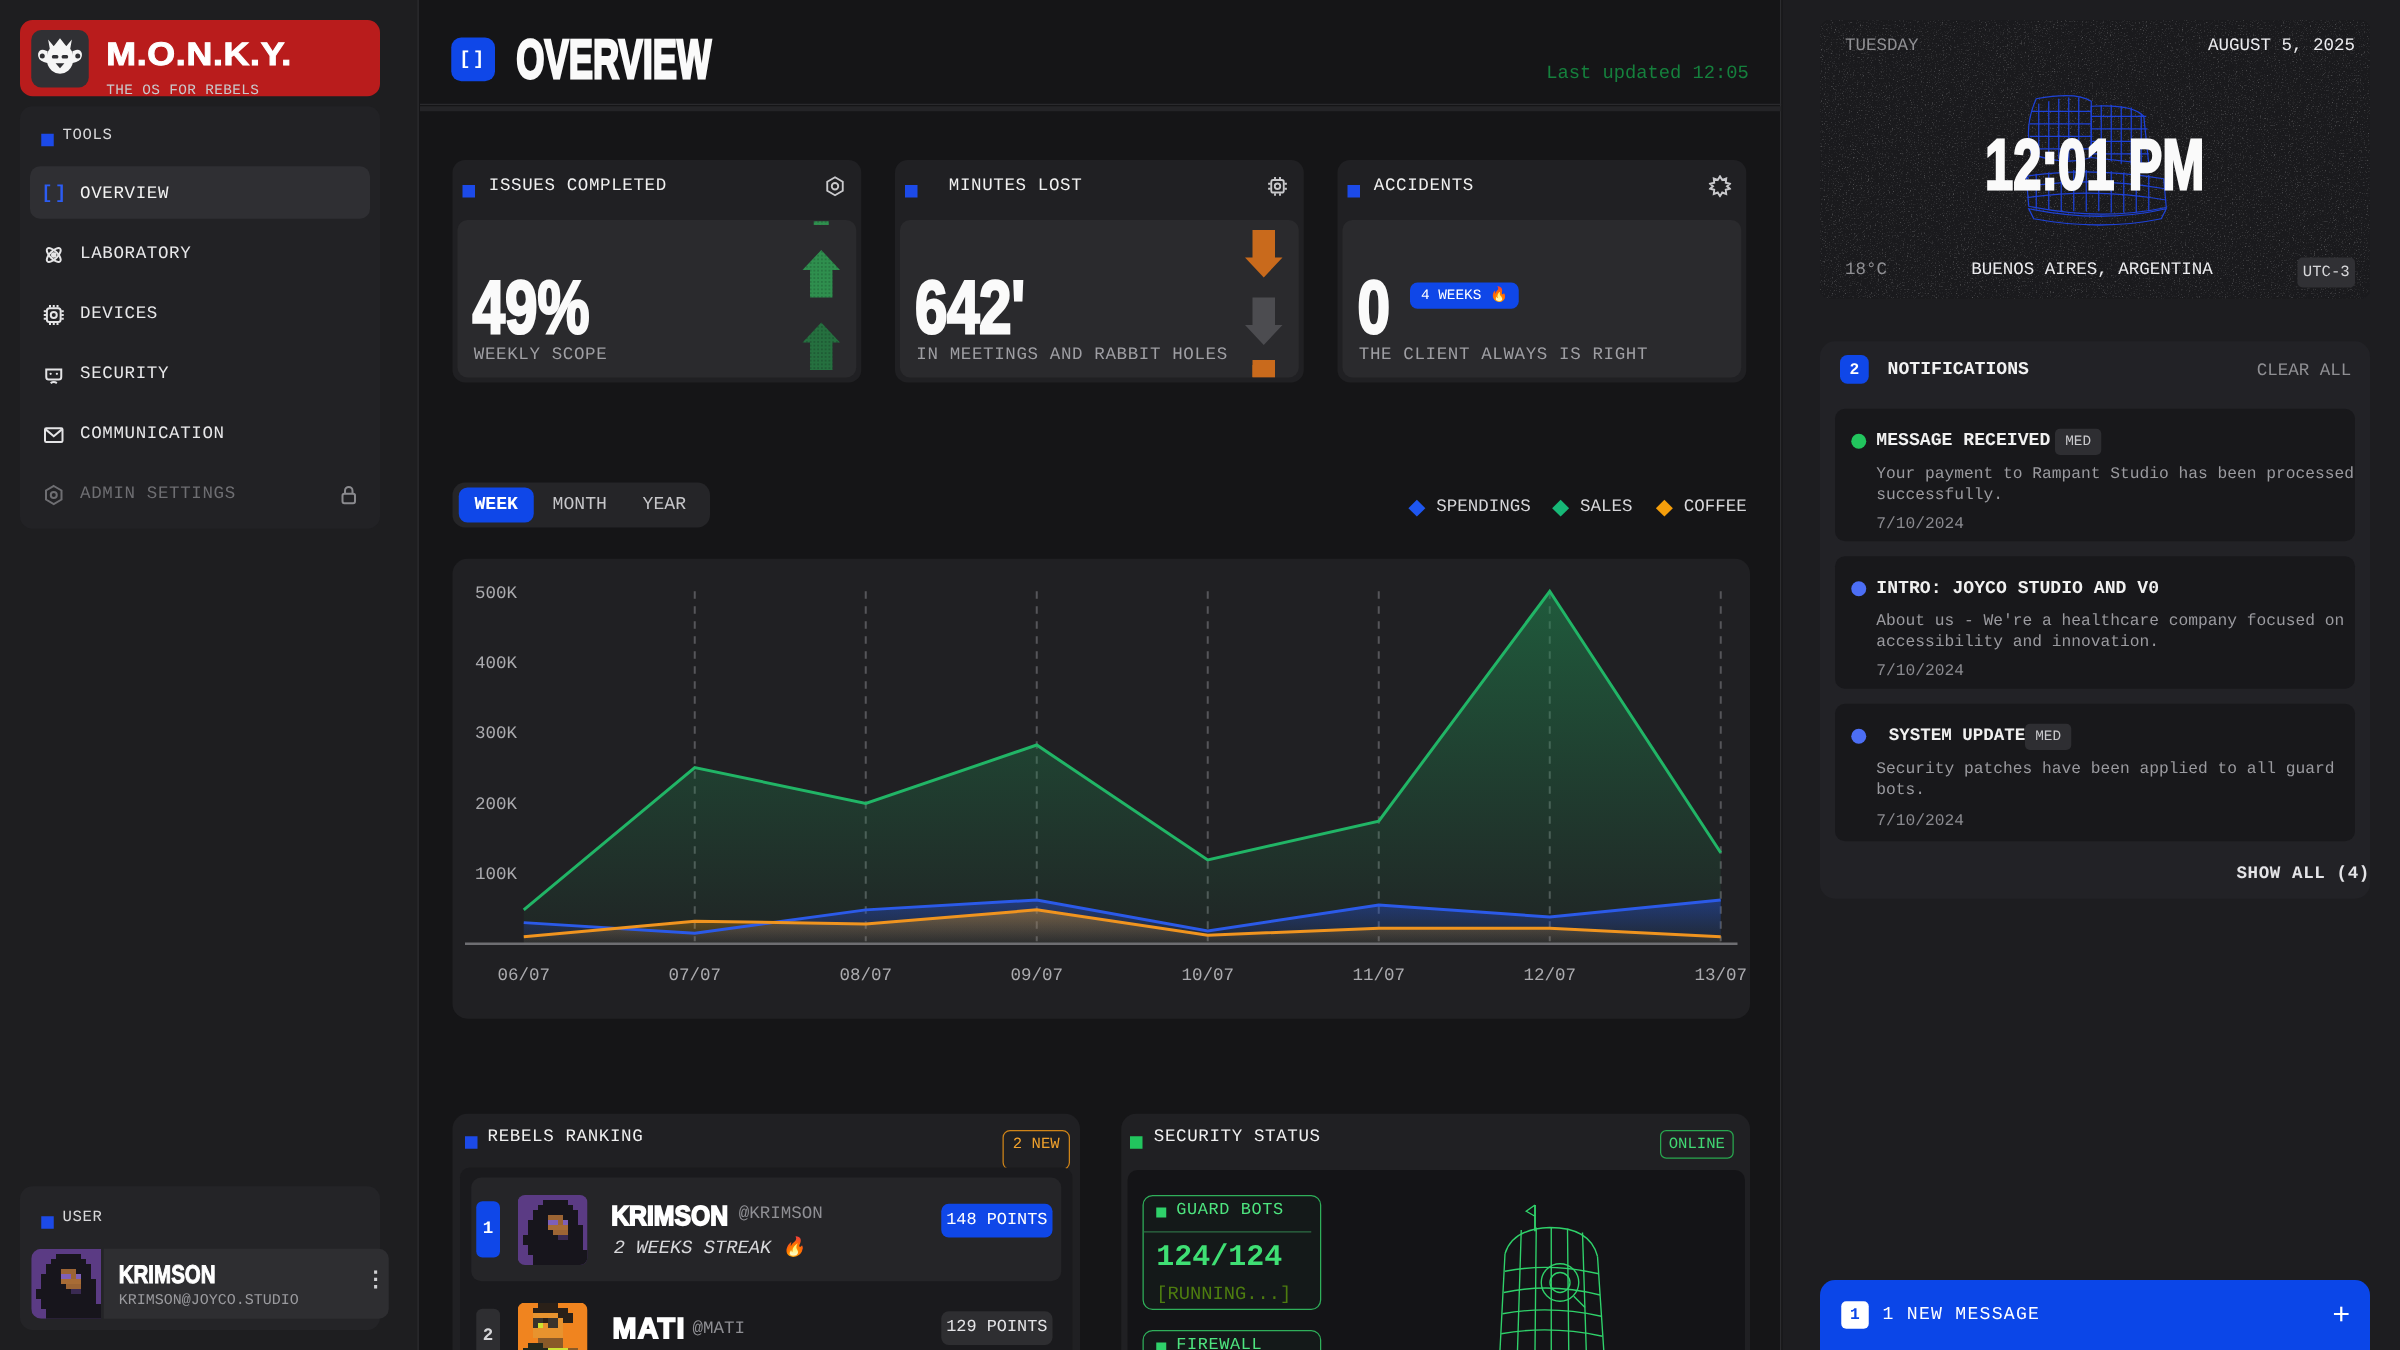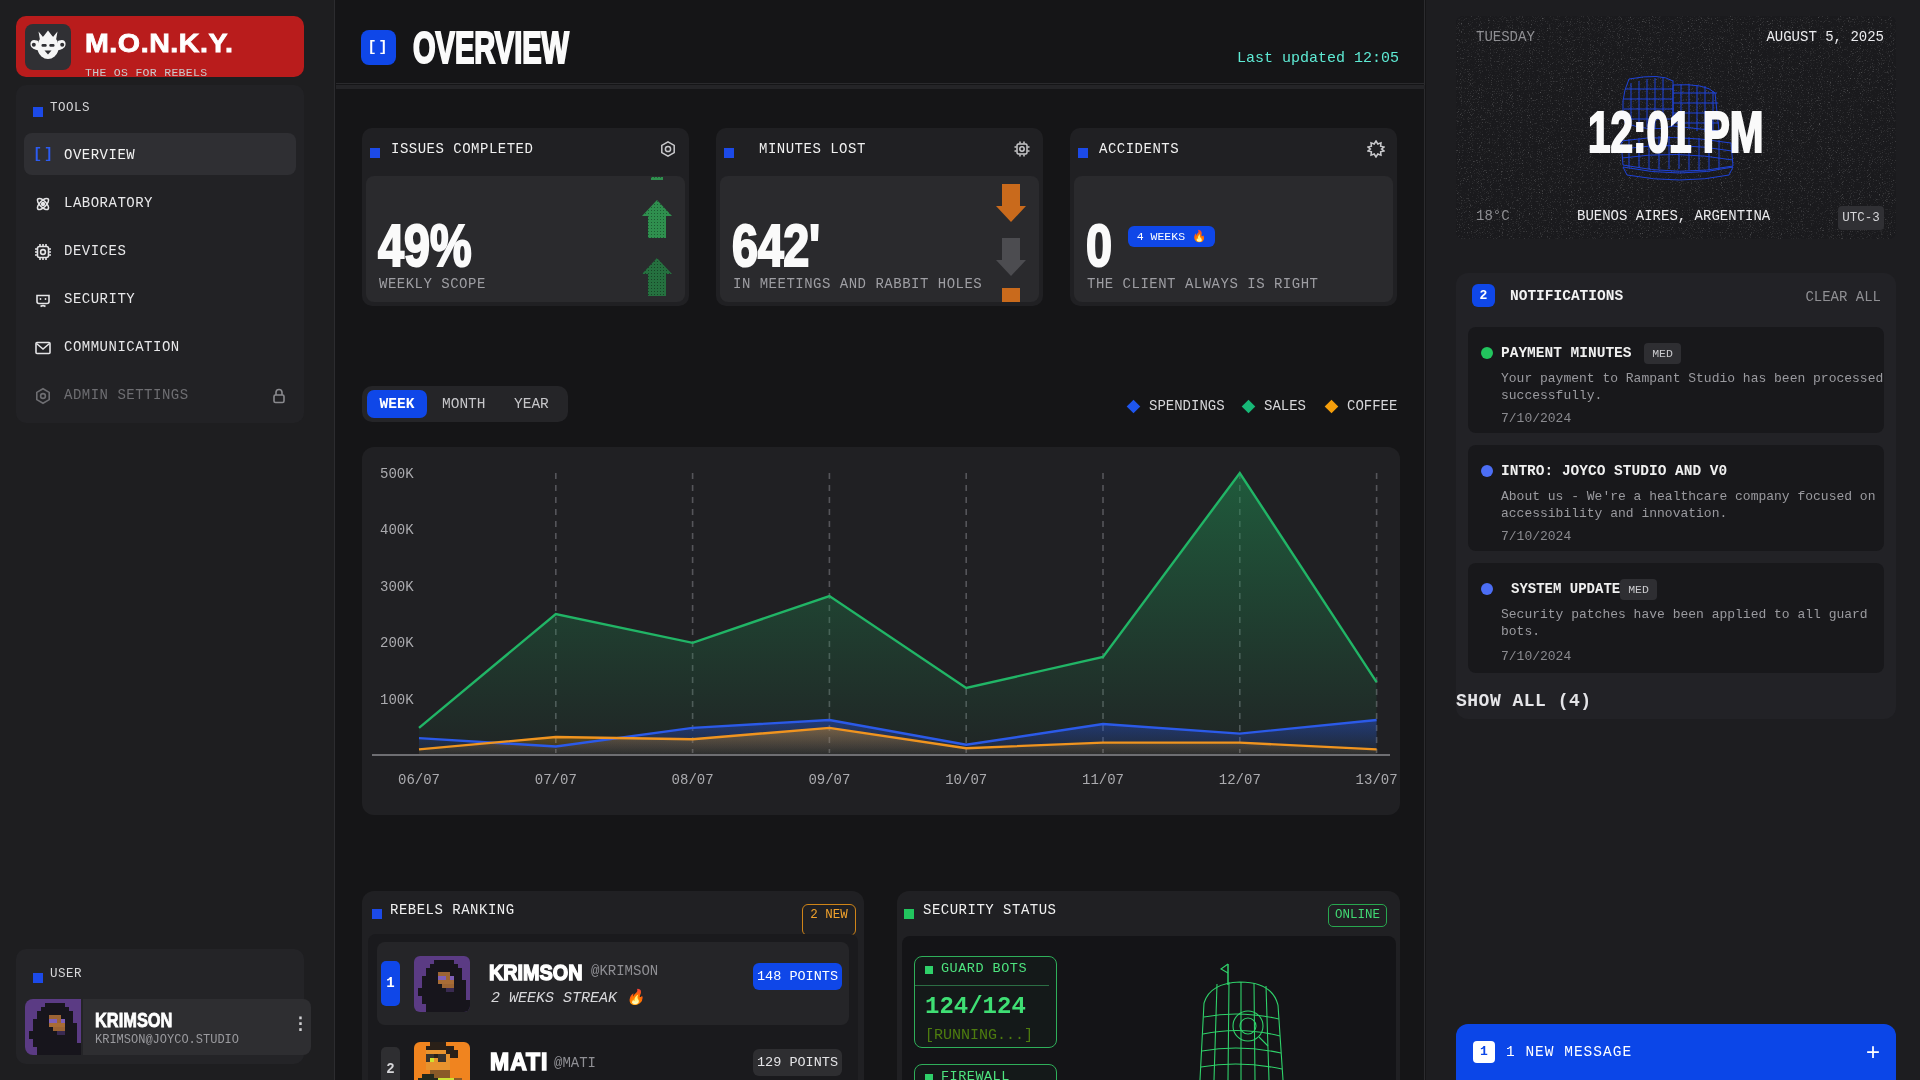--- a/index.html
+++ b/index.html
@@ -126,21 +126,21 @@
 </div>
 
 <div class="abs" id="main" style="left:336px;top:0;width:1089px;height:1080px;background:#151517;border-right:1px solid #2c2c2f;">
 
   <div class="abs" style="left:0;top:0;width:1089px;height:84px;border-bottom:1px solid #2a2a2d;"></div>
   <div class="abs" style="left:0;top:85px;width:1089px;height:4px;background:#242427;"></div>
   <div class="abs" style="left:25px;top:30px;width:35px;height:35px;background:#0f47e8;border-radius:8px;text-align:center;">
     <span style="font-size:15px;font-weight:bold;color:#fff;line-height:35px;letter-spacing:2px;">[]</span>
   </div>
   <div class="abs st3" style="left:77px;top:23px;font-size:44px;color:#fafafa;font-family:'Liberation Sans',sans-serif;font-weight:bold;display:inline-block;transform:scaleX(0.66);transform-origin:left top;letter-spacing:0;">OVERVIEW</div>
-  <div class="abs" style="right:25px;top:50px;font-size:15px;color:#5eead4;">Last updated 12:05</div>
+  <div class="abs" style="right:25px;top:50px;font-size:15px;color:#15803d;">Last updated 12:05</div>
 
   <div class="abs" style="left:26px;top:128px;width:327px;height:178px;background:#202023;border-radius:10px;">
     <div class="abs sq" style="left:8px;top:20px;"></div>
     <div class="abs" style="left:29px;top:13px;font-size:14px;color:#f0f0f0;letter-spacing:0.5px;">ISSUES COMPLETED</div>
     <svg class="abs" style="right:12px;top:12px;" width="18" height="18" viewBox="0 0 18 18" fill="none" stroke="#c9c9cc" stroke-width="1.5">
       <path d="M9 1.8 L15.2 5.4 V12.6 L9 16.2 L2.8 12.6 V5.4 Z"></path>
           <circle cx="9" cy="9" r="2.6"></circle>
     </svg>
     <div class="abs" style="left:4px;top:48px;width:319px;height:126px;background:#2a2a2d;border-radius:8px;overflow:hidden;">
       <div class="abs hv st3" style="left:12px;top:35px;font-size:60px;color:#fafafa;letter-spacing:0;">49%</div>
@@ -429,21 +429,21 @@
 
   <div class="abs" style="left:30px;top:273px;width:440px;height:446px;background:#222226;border-radius:12px;">
     <div class="abs" style="left:16px;top:11px;width:23px;height:23px;background:#0f47e8;border-radius:6px;text-align:center;">
       <span style="font-size:13px;font-weight:bold;color:#fff;line-height:23px;">2</span>
     </div>
     <div class="abs" style="left:54px;top:15px;font-size:14.5px;font-weight:bold;color:#f2f2f2;letter-spacing:0;">NOTIFICATIONS</div>
     <div class="abs" style="right:15px;top:16px;font-size:14px;color:#8f8f93;letter-spacing:0;">CLEAR ALL</div>
 
     <div class="abs" style="left:12px;top:54px;width:416px;height:106px;background:#18181b;border-radius:8px;">
       <div class="abs" style="left:13px;top:20px;width:12px;height:12px;border-radius:50%;background:#22c55e;"></div>
-      <div class="abs" style="left:33px;top:18px;font-size:14.5px;font-weight:bold;color:#f0f0f0;letter-spacing:0;">PAYMENT MINUTES</div>
+      <div class="abs" style="left:33px;top:18px;font-size:14.5px;font-weight:bold;color:#f0f0f0;letter-spacing:0;">MESSAGE RECEIVED</div>
       <div class="abs" style="left:176px;top:16px;width:37px;height:21px;background:#2e2e32;border-radius:4px;text-align:center;">
         <span style="font-size:11.5px;color:#c9c9cc;line-height:21px;">MED</span>
       </div>
       <div class="abs" style="left:33px;top:44px;font-size:13px;color:#9a9a9f;line-height:16.5px;">Your payment to Rampant Studio has been processed<br>successfully.</div>
       <div class="abs" style="left:33px;top:84px;font-size:13px;color:#8a8a8f;">7/10/2024</div>
     </div>
 
     <div class="abs" style="left:12px;top:172px;width:416px;height:106px;background:#18181b;border-radius:8px;">
       <div class="abs" style="left:13px;top:20px;width:12px;height:12px;border-radius:50%;background:#4c6ef5;"></div>
       <div class="abs" style="left:33px;top:18px;font-size:14.5px;font-weight:bold;color:#f0f0f0;letter-spacing:0;">INTRO: JOYCO STUDIO AND V0</div>
@@ -453,21 +453,21 @@
 
     <div class="abs" style="left:12px;top:290px;width:416px;height:110px;background:#18181b;border-radius:8px;">
       <div class="abs" style="left:13px;top:20px;width:12px;height:12px;border-radius:50%;background:#4c6ef5;"></div>
       <div class="abs" style="left:43px;top:18px;font-size:14px;font-weight:bold;color:#f0f0f0;letter-spacing:0;">SYSTEM UPDATE</div>
       <div class="abs" style="left:152px;top:16px;width:37px;height:21px;background:#2e2e32;border-radius:4px;text-align:center;">
         <span style="font-size:11.5px;color:#c9c9cc;line-height:21px;">MED</span>
       </div>
       <div class="abs" style="left:33px;top:44px;font-size:13px;color:#9a9a9f;line-height:16.5px;">Security patches have been applied to all guard<br>bots.</div>
       <div class="abs" style="left:33px;top:86px;font-size:13px;color:#8a8a8f;">7/10/2024</div>
     </div>
-    <div class="abs" style="left:0;top:418px;width:440px;text-align:left;font-size:18px;font-weight:bold;color:#e4e4e7;letter-spacing:0.5px;">SHOW ALL (4)</div>
+    <div class="abs" style="left:0;top:418px;width:440px;text-align:right;font-size:14px;font-weight:bold;color:#e4e4e7;letter-spacing:0.5px;">SHOW ALL (4)</div>
   </div>
 
   <div class="abs" style="left:30px;top:1024px;width:440px;height:56px;background:#0b46e8;border-radius:12px 12px 0 0;">
     <div class="abs" style="left:17px;top:17px;width:22px;height:22px;background:#fff;border-radius:4px;text-align:center;">
       <span style="font-size:13px;font-weight:bold;color:#0b46e8;line-height:22px;">1</span>
     </div>
     <div class="abs" style="left:50px;top:20px;font-size:14.5px;color:#fff;letter-spacing:1px;">1 NEW MESSAGE</div>
     <div class="abs" style="right:16px;top:14px;font-size:24px;color:#fff;font-family:'Liberation Sans',sans-serif;">+</div>
   </div>
 </div>

